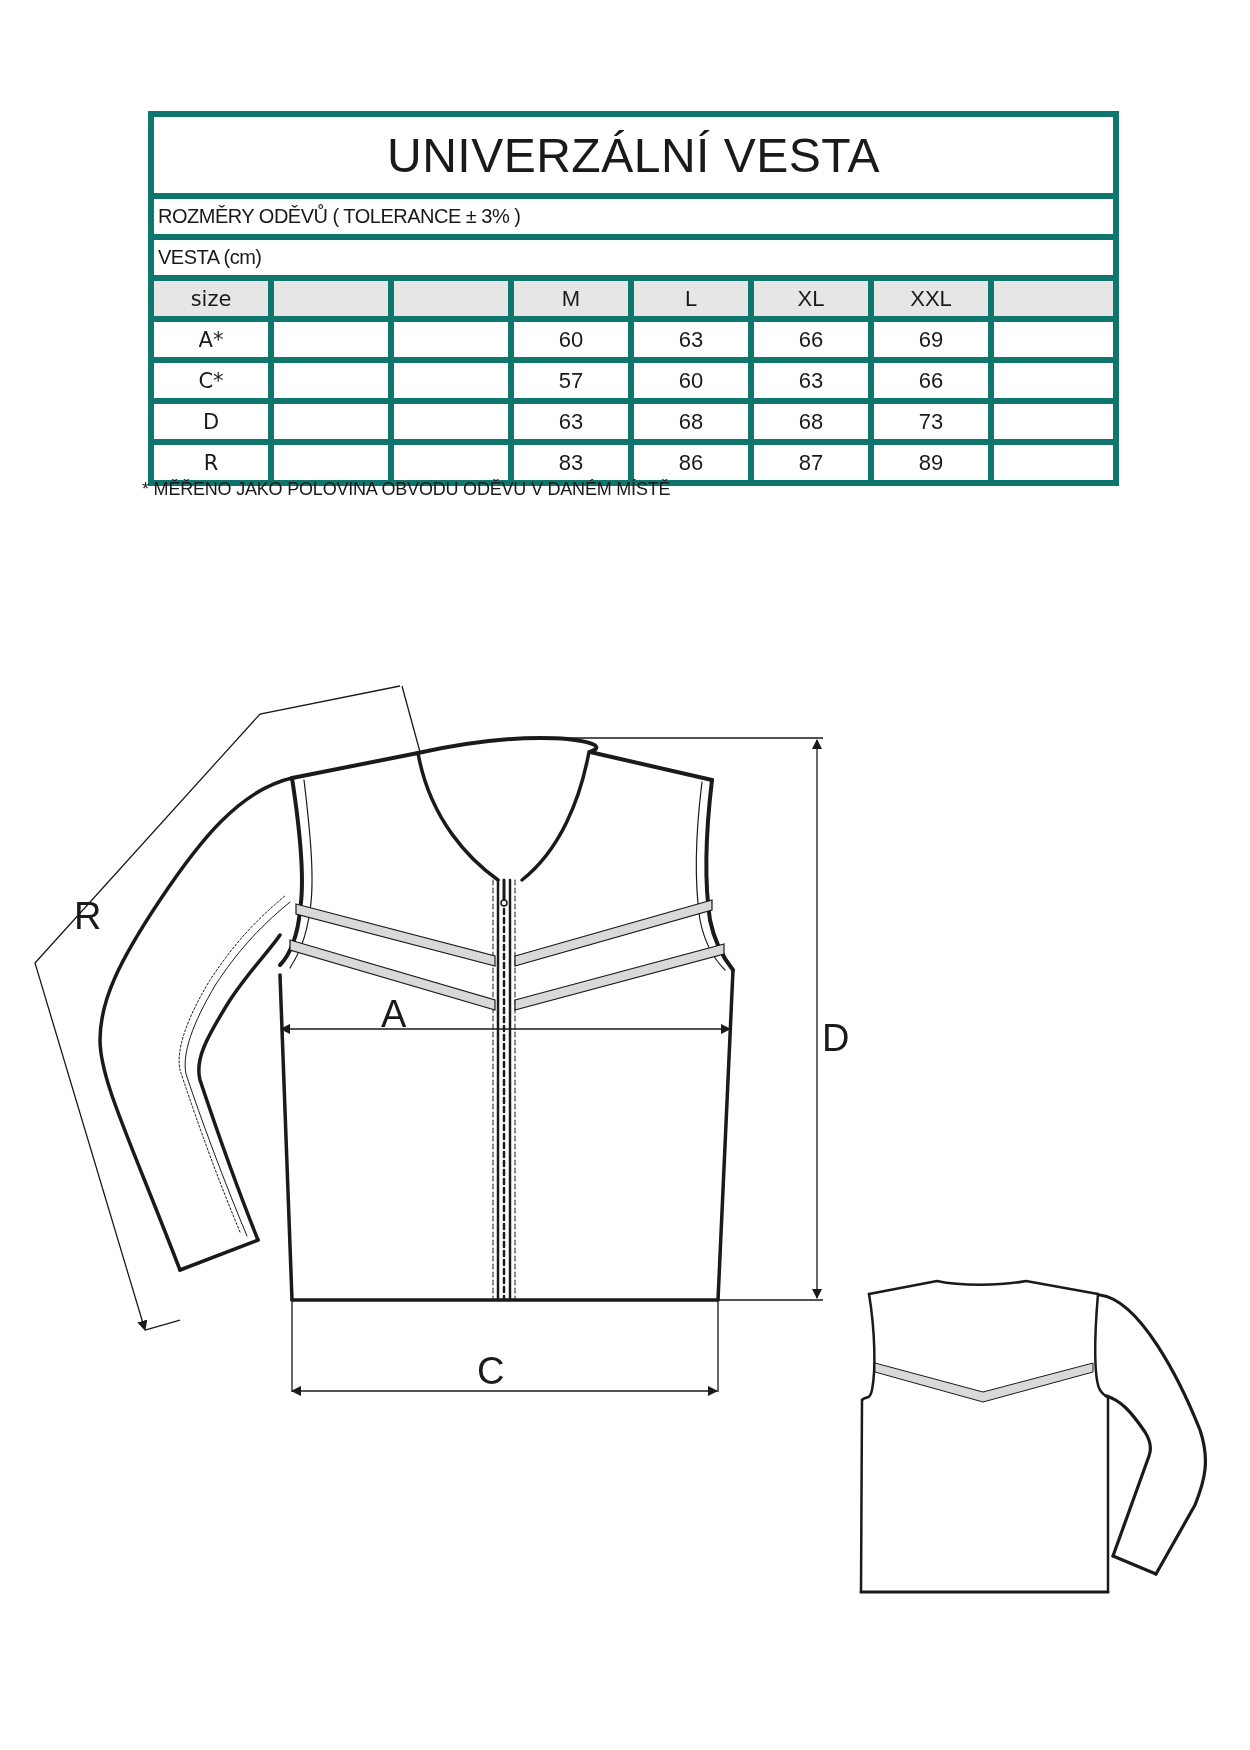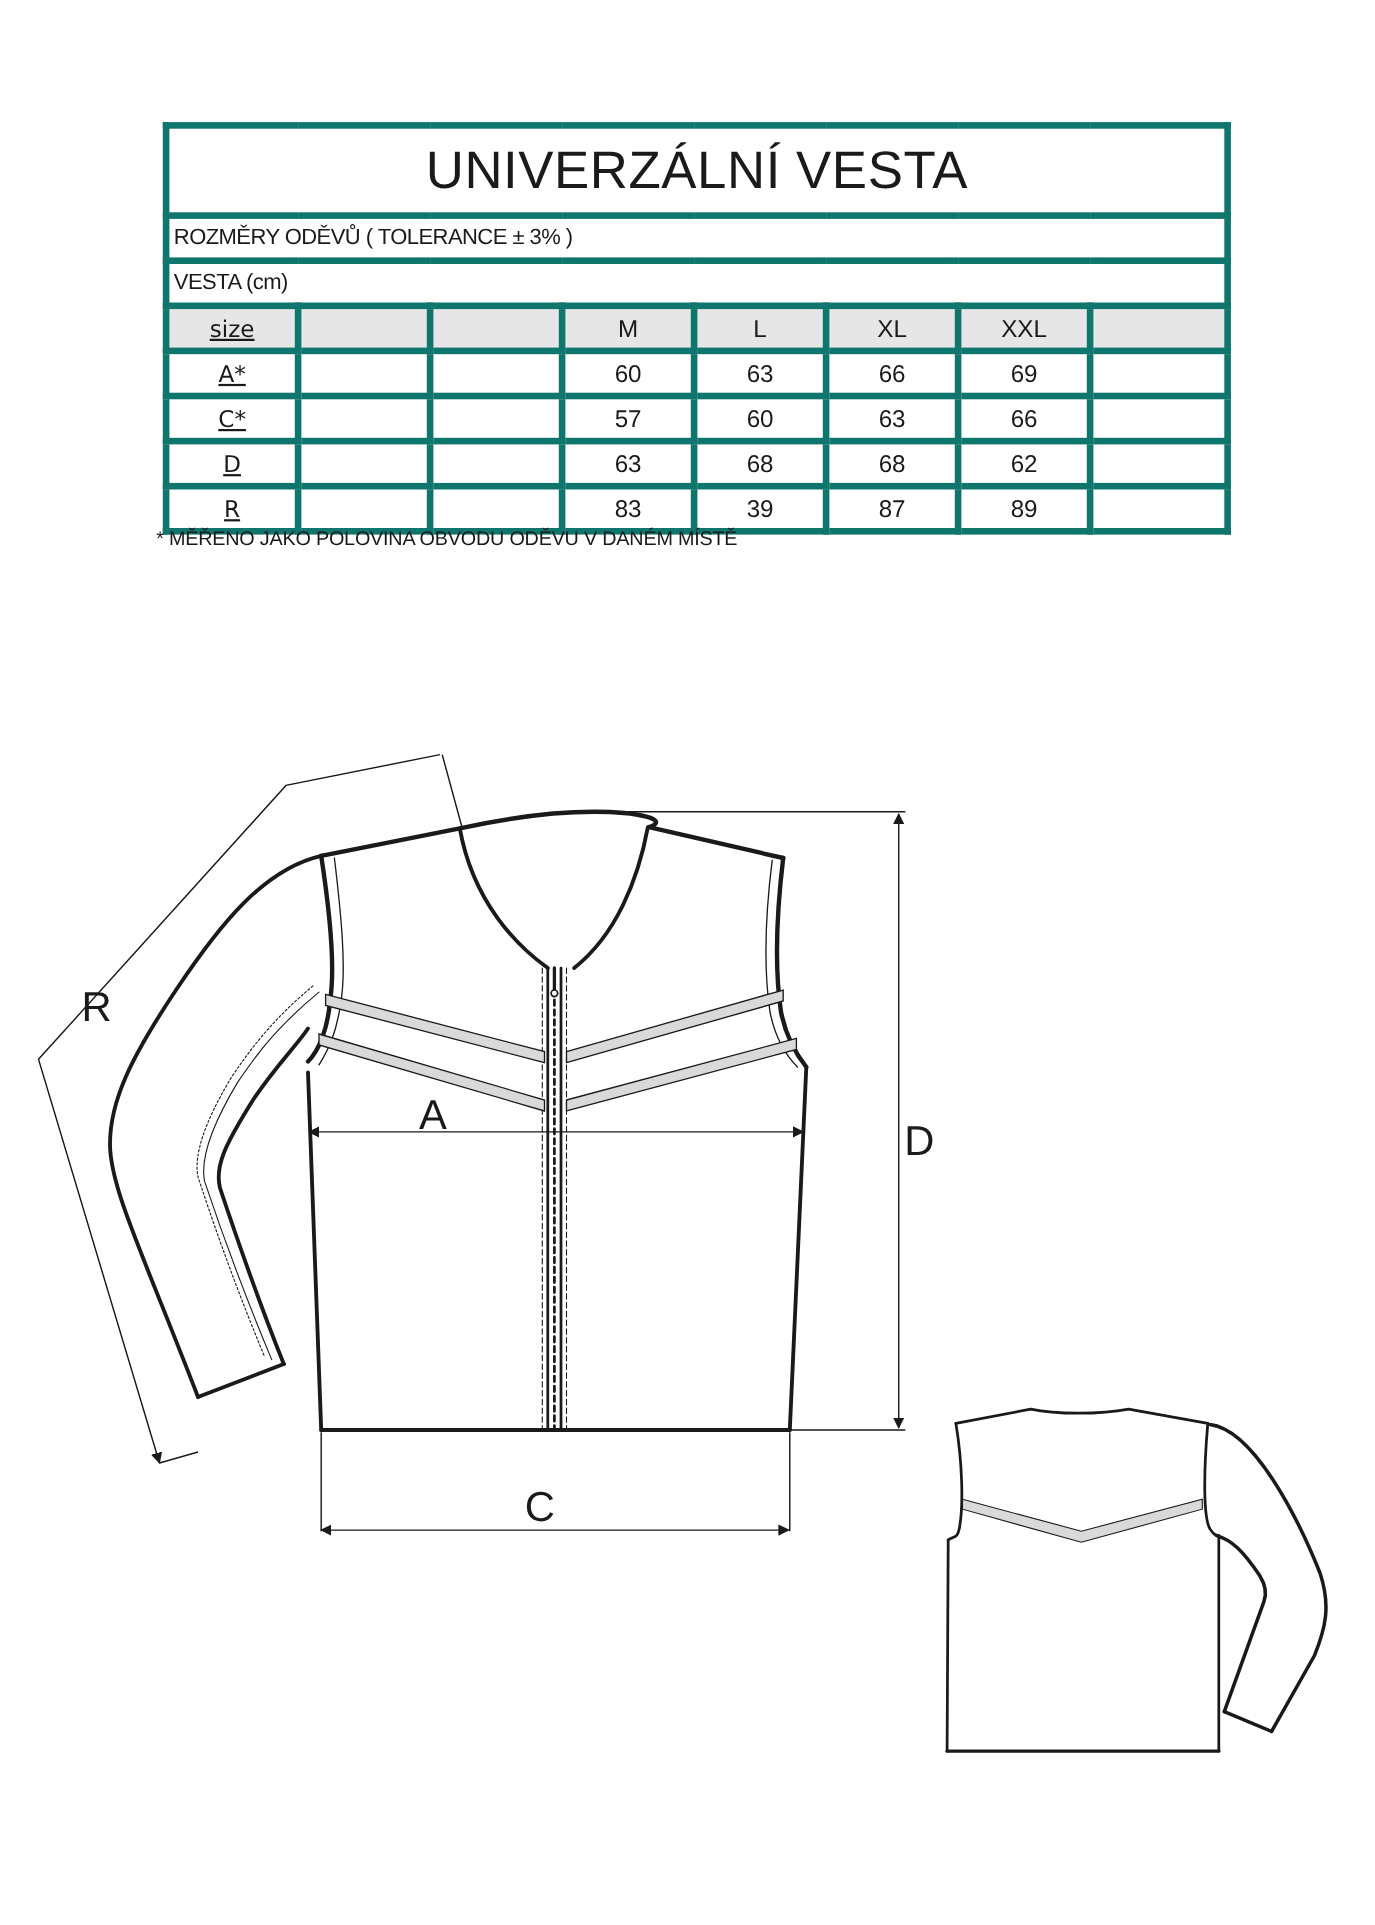--- a/index.html
+++ b/index.html
@@ -2,21 +2,21 @@
 <html><head>
 <meta charset="utf-8">
 <style>
   html, body { margin: 0; padding: 0; background: #ffffff; }
   body { width: 1250px; height: 1750px; position: relative; overflow: hidden; font-family: "Liberation Sans", sans-serif; color: #1a1a1a; }
   .size-table { position: absolute; left: 148px; top: 111px; width: 965px; border-collapse: collapse; table-layout: fixed; }
   .size-table td { border: 6px solid #0f766e; padding: 0; height: 35px; font-size: 22px; text-align: center; vertical-align: middle; margin-top: 44px; }
   .size-table td.title { height: 76px; font-size: 48px; letter-spacing: 0.5px; }
   .size-table td.meta { text-align: left; padding-left: 4px; font-family: Liberation Sans, sans-serif; font-size: 20px; letter-spacing: -0.5px; }
   .size-table tr.head td { background: #e6e6e6; }
-  .size-table td.rowlabel { font-family: "DejaVu Sans", sans-serif; font-size: 21px; text-decoration: underline; }
+  .size-table td.rowlabel { font-family: "DejaVu Sans", sans-serif; font-size: 21px; }
   .size-table tr.head td.rowlabel { font-size: 21px; }
   .footnote { position: absolute; left: 142px; top: 479px; font-size: 18px; letter-spacing: -0.2px; }
   .diagram { position: absolute; left: 0; top: 0; width: 1250px; height: 1750px; pointer-events: none; }
   .dim-label { position: absolute; font-size: 38px; color: #1a1a1a; }
 </style>
 </head>
 <body>
 
 <table class="size-table">
   <colgroup>
@@ -69,29 +69,29 @@
     <td>66</td>
     <td></td>
   </tr>
   <tr>
     <td class="rowlabel">D</td>
     <td></td>
     <td></td>
     <td>63</td>
     <td>68</td>
     <td>68</td>
-    <td>62</td>
+    <td>73</td>
     <td></td>
   </tr>
   <tr>
     <td class="rowlabel">R</td>
     <td></td>
     <td></td>
     <td>83</td>
-    <td>39</td>
+    <td>86</td>
     <td>87</td>
     <td>89</td>
     <td></td>
   </tr>
 </tbody>
   </table>
 
 <div class="footnote">* MĚŘENO JAKO POLOVINA OBVODU ODĚVU V DANÉM MÍSTĚ</div>
 
 <svg class="diagram" viewBox="0 0 1250 1750" xmlns="http://www.w3.org/2000/svg">

